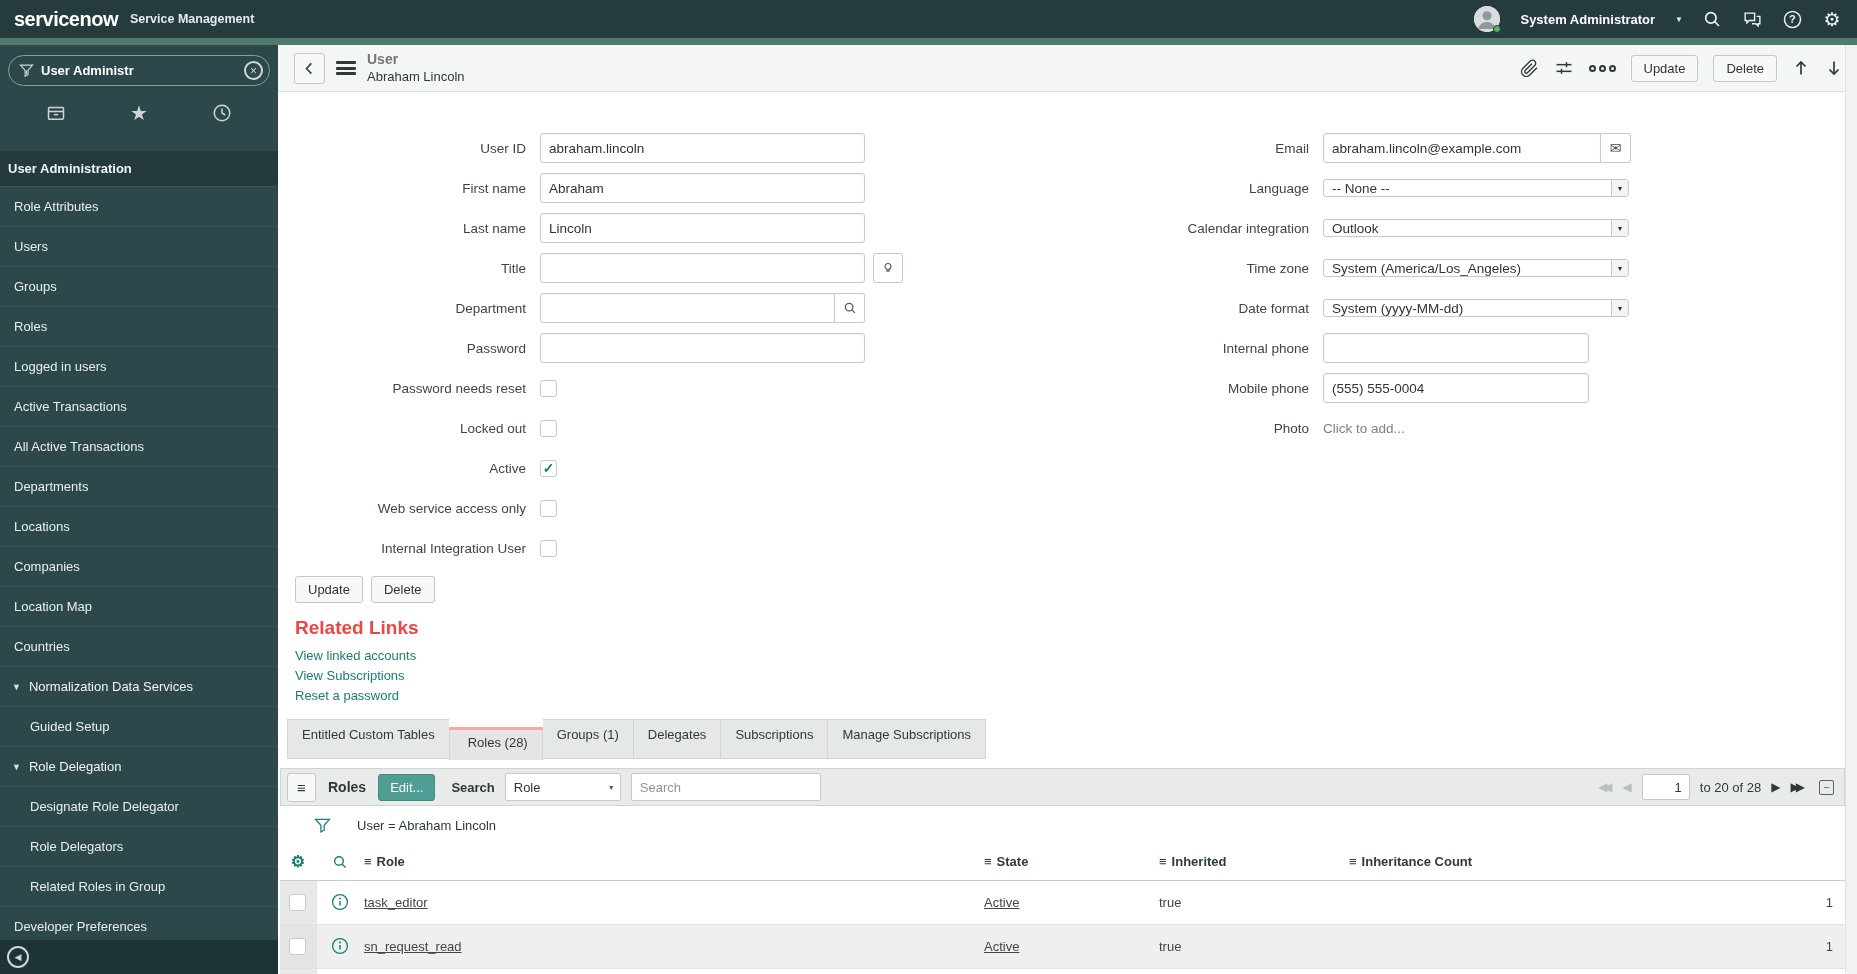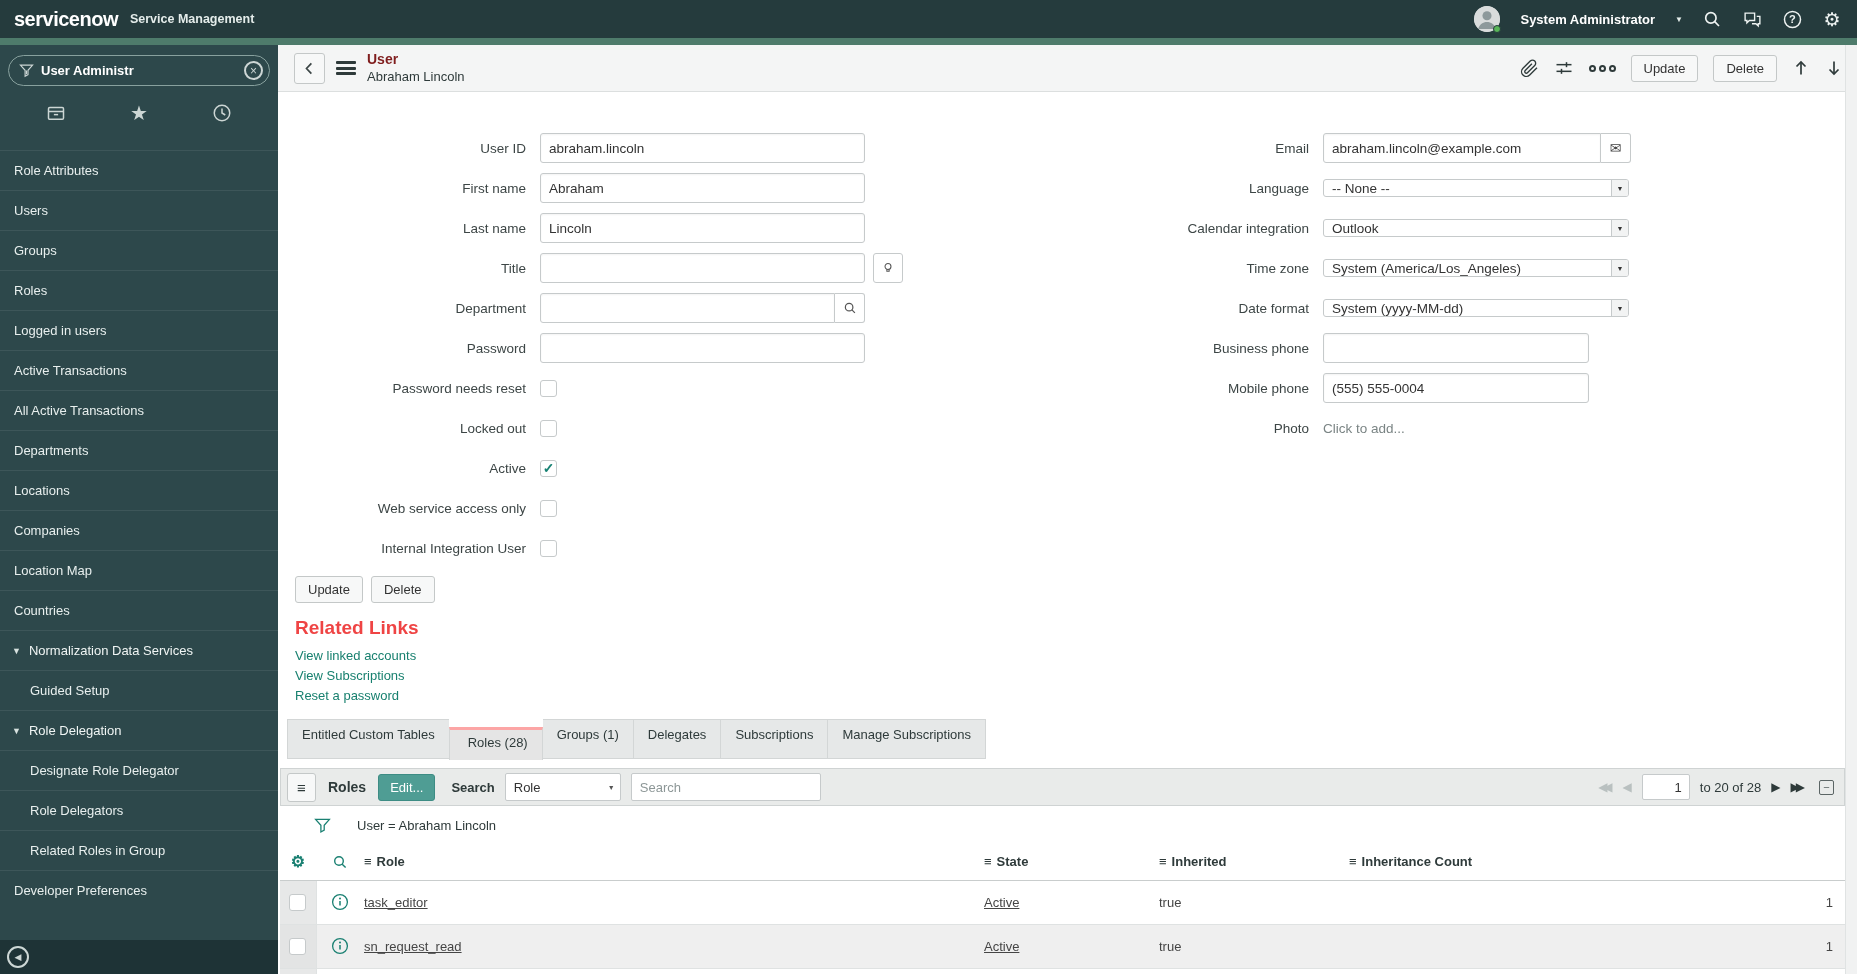--- a/index.html
+++ b/index.html
@@ -56,21 +56,21 @@
   .content { position:absolute; top:45px; left:278px; right:0; bottom:0; background:#fff; overflow:hidden; }
 
   .record-header { height:47px; background:#f4f5f5; border-bottom:1px solid #dcdfdf;
                    display:flex; align-items:center; padding:0 14px 0 16px; gap:11px; }
   .btn { background:#f7f8f8; border:1px solid #c4c8c8; border-radius:3px; color:#333;
          font-size:13px; font-family:"Liberation Sans",sans-serif; padding:5px 12px; cursor:pointer; }
   .icon-btn { width:31px; height:31px; padding:0; display:flex; align-items:center; justify-content:center; }
   .ctx-menu { width:20px; height:14px; display:flex; flex-direction:column; justify-content:space-between; cursor:pointer; }
   .ctx-menu i { height:3px; background:#2e3a3a; border-radius:1px; }
   .rec-titles { line-height:1.25; }
-  .rec-title { font-size:14px; font-weight:bold; color:#7f1d1d; }
+  .rec-title { font-size:14px; font-weight:bold; color:#737373; }
   .rec-subtitle { font-size:13px; color:#2e3a3a; }
   .rh-right { margin-left:auto; display:flex; align-items:center; gap:15px; }
   .rh-icon { color:#2e3a3a; display:flex; align-items:center; justify-content:center; cursor:pointer; }
   .more-dots { display:flex; gap:3px; cursor:pointer; }
   .more-dots i { width:7px; height:7px; border:2px solid #2e3a3a; border-radius:50%; }
 
   
   .form-area { display:flex; padding-top:36px; }
   .fcol { width:789px; }
   .frow { display:flex; align-items:center; height:40px; }
@@ -229,20 +229,23 @@
       </span>
       <span class="nav-tab-icon star">★</span>
       <span class="nav-tab-icon">
         <svg viewBox="0 0 16 16" width="20" height="20" fill="none" stroke="currentColor" stroke-width="1.2">
             <circle cx="8" cy="8" r="6.2"></circle>
             <path d="M8 4.4V8l2.6 1.6"></path>
           </svg>
       </span>
     </div>
     <ul class="nav-list">
+      <li class="section">
+          <span>User Administration</span>
+        </li>
       <li class="item">
           <span>Role Attributes</span>
         </li>
       <li class="item">
           <span>Users</span>
         </li>
       <li class="item">
           <span>Groups</span>
         </li>
       <li class="item">
@@ -446,21 +449,21 @@
             </span>
         </div>
         <div class="frow">
             <span class="lbl">Date format</span>
           <span class="sel">
               <span>System (yyyy-MM-dd)</span>
               <span class="sel-arrow">▼</span>
             </span>
         </div>
         <div class="frow">
-            <span class="lbl">Business phone</span>
+            <span class="lbl">Internal phone</span>
             <input class="inp w-right" value="" style="">
           </div>
         <div class="frow">
             <span class="lbl">Mobile phone</span>
             <input class="inp w-right" value="(555) 555-0004" style="">
           </div>
         <div class="frow">
             <span class="lbl">Photo</span>
             <span class="photo-link">Click to add...</span>
           </div>

